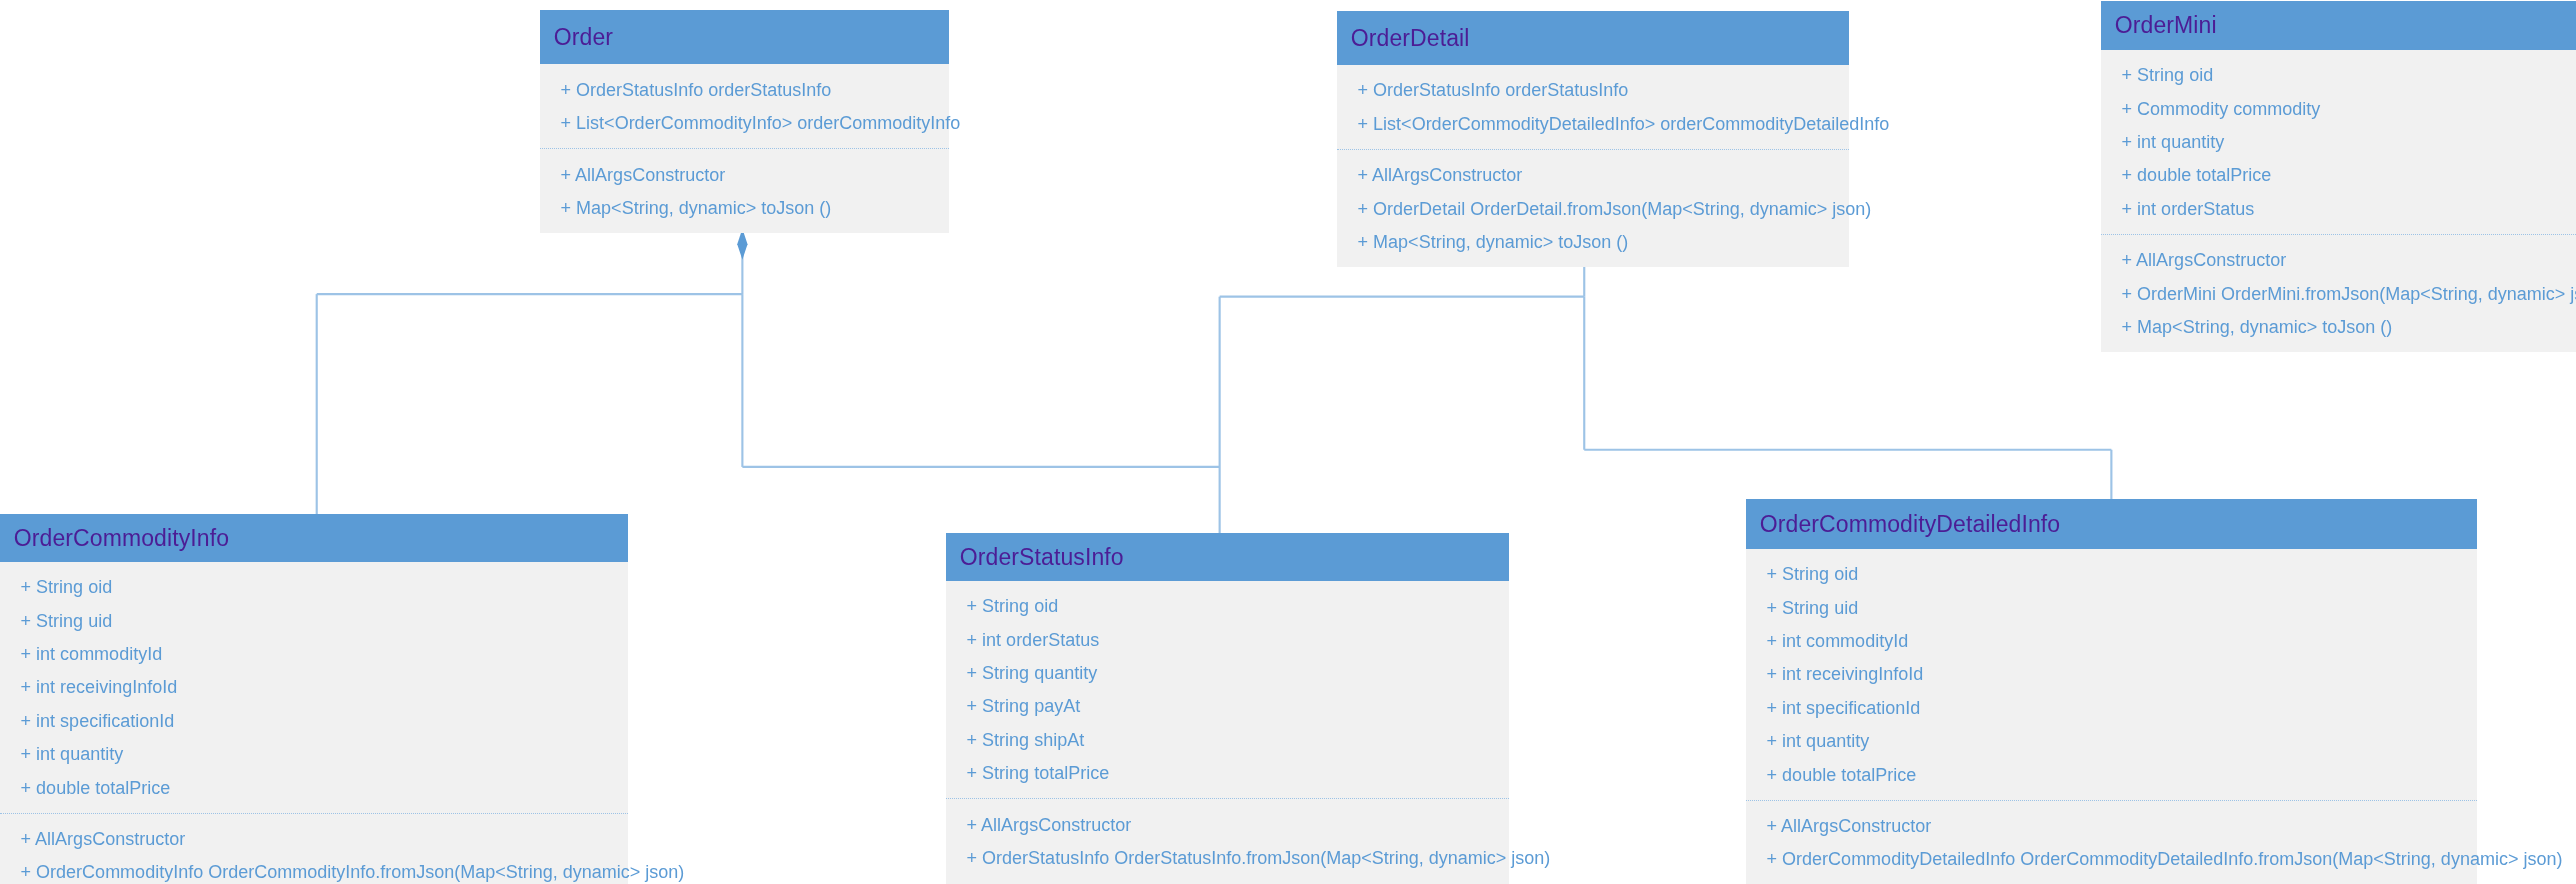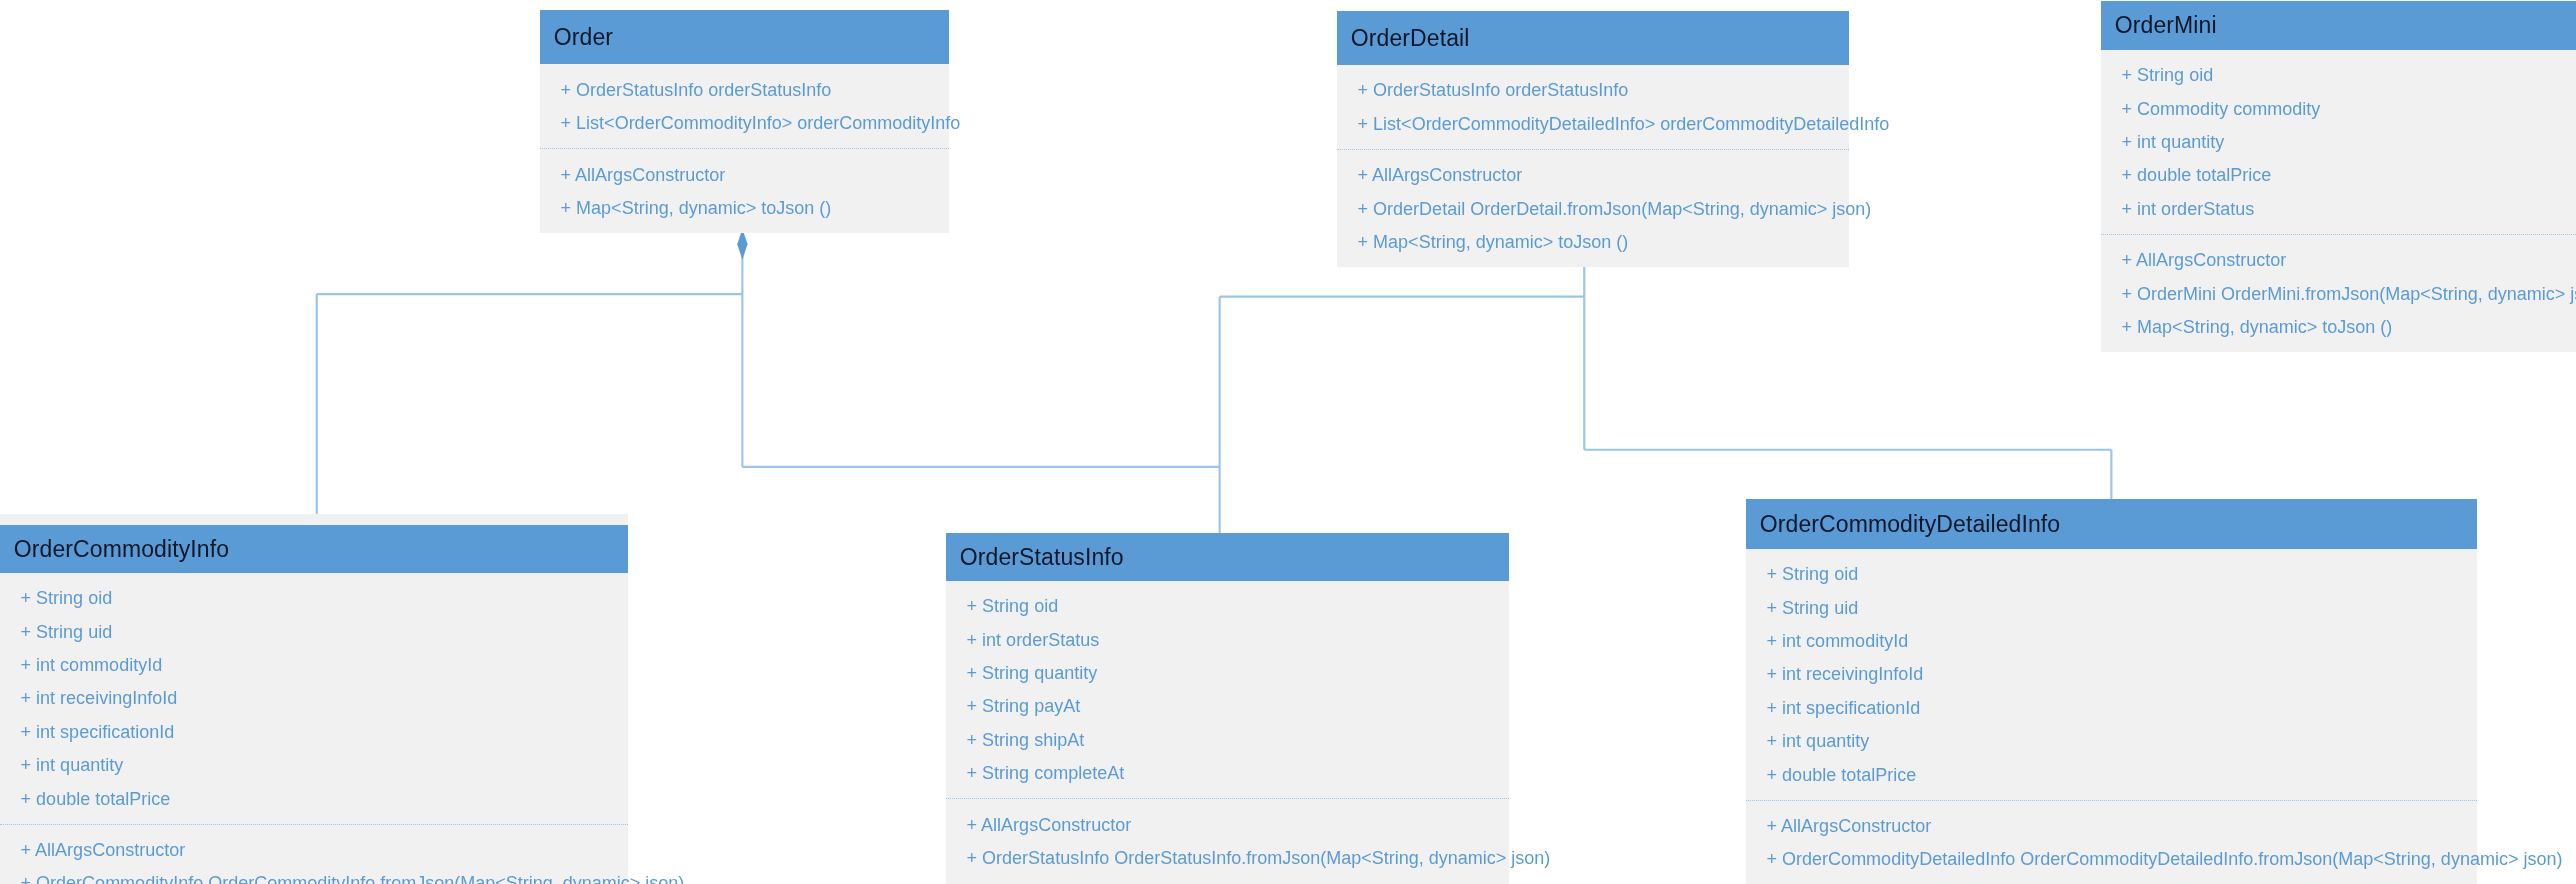--- a/index.html
+++ b/index.html
@@ -15,21 +15,21 @@
 
   
   .uml-class{
     position:absolute;
     z-index:2;
     background:#f1f1f1;
     box-sizing:border-box;
   }
   .uml-header{
     background:#5b9bd5;
-    color:#0f172a;
+    color:#4c1d95;
     font-size:23px;
     line-height:1.0;
     display:flex;
     align-items:center;
     padding-left:13.8px;
     box-sizing:border-box;
     letter-spacing:0.1px;
   }
   .uml-compartment{
     padding:8.6px 0 8.6px 0;
@@ -121,21 +121,21 @@
       <div class="uml-member">+ int orderStatus</div>
     </div>
     <div class="uml-compartment methods">
       <div class="uml-member">+ AllArgsConstructor</div>
       <div class="uml-member">+ OrderMini OrderMini.fromJson(Map&lt;String, dynamic&gt; json)</div>
       <div class="uml-member">+ Map&lt;String, dynamic&gt; toJson ()</div>
     </div>
   </div>
 
   <div class="uml-class" style="left:0px;top:514px;width:628px;">
-    <div class="uml-header" style="height:48px;margin-top:11px;">
+    <div class="uml-header" style="height:48px;">
       <span>OrderCommodityInfo</span>
     </div>
     <div class="uml-compartment attributes">
       <div class="uml-member">+ String oid</div>
       <div class="uml-member">+ String uid</div>
       <div class="uml-member">+ int commodityId</div>
       <div class="uml-member">+ int receivingInfoId</div>
       <div class="uml-member">+ int specificationId</div>
       <div class="uml-member">+ int quantity</div>
       <div class="uml-member">+ double totalPrice</div>
@@ -150,21 +150,21 @@
   <div class="uml-class" style="left:946px;top:533px;width:563px;">
     <div class="uml-header" style="height:48px;">
       <span>OrderStatusInfo</span>
     </div>
     <div class="uml-compartment attributes">
       <div class="uml-member">+ String oid</div>
       <div class="uml-member">+ int orderStatus</div>
       <div class="uml-member">+ String quantity</div>
       <div class="uml-member">+ String payAt</div>
       <div class="uml-member">+ String shipAt</div>
-      <div class="uml-member">+ String completeAt</div>
+      <div class="uml-member">+ String totalPrice</div>
     </div>
     <div class="uml-compartment methods">
       <div class="uml-member">+ AllArgsConstructor</div>
       <div class="uml-member">+ OrderStatusInfo OrderStatusInfo.fromJson(Map&lt;String, dynamic&gt; json)</div>
       <div class="uml-member">+ Map&lt;String, dynamic&gt; toJson ()</div>
     </div>
   </div>
 
   <div class="uml-class" style="left:1746px;top:499px;width:731px;">
     <div class="uml-header" style="height:50px;">

